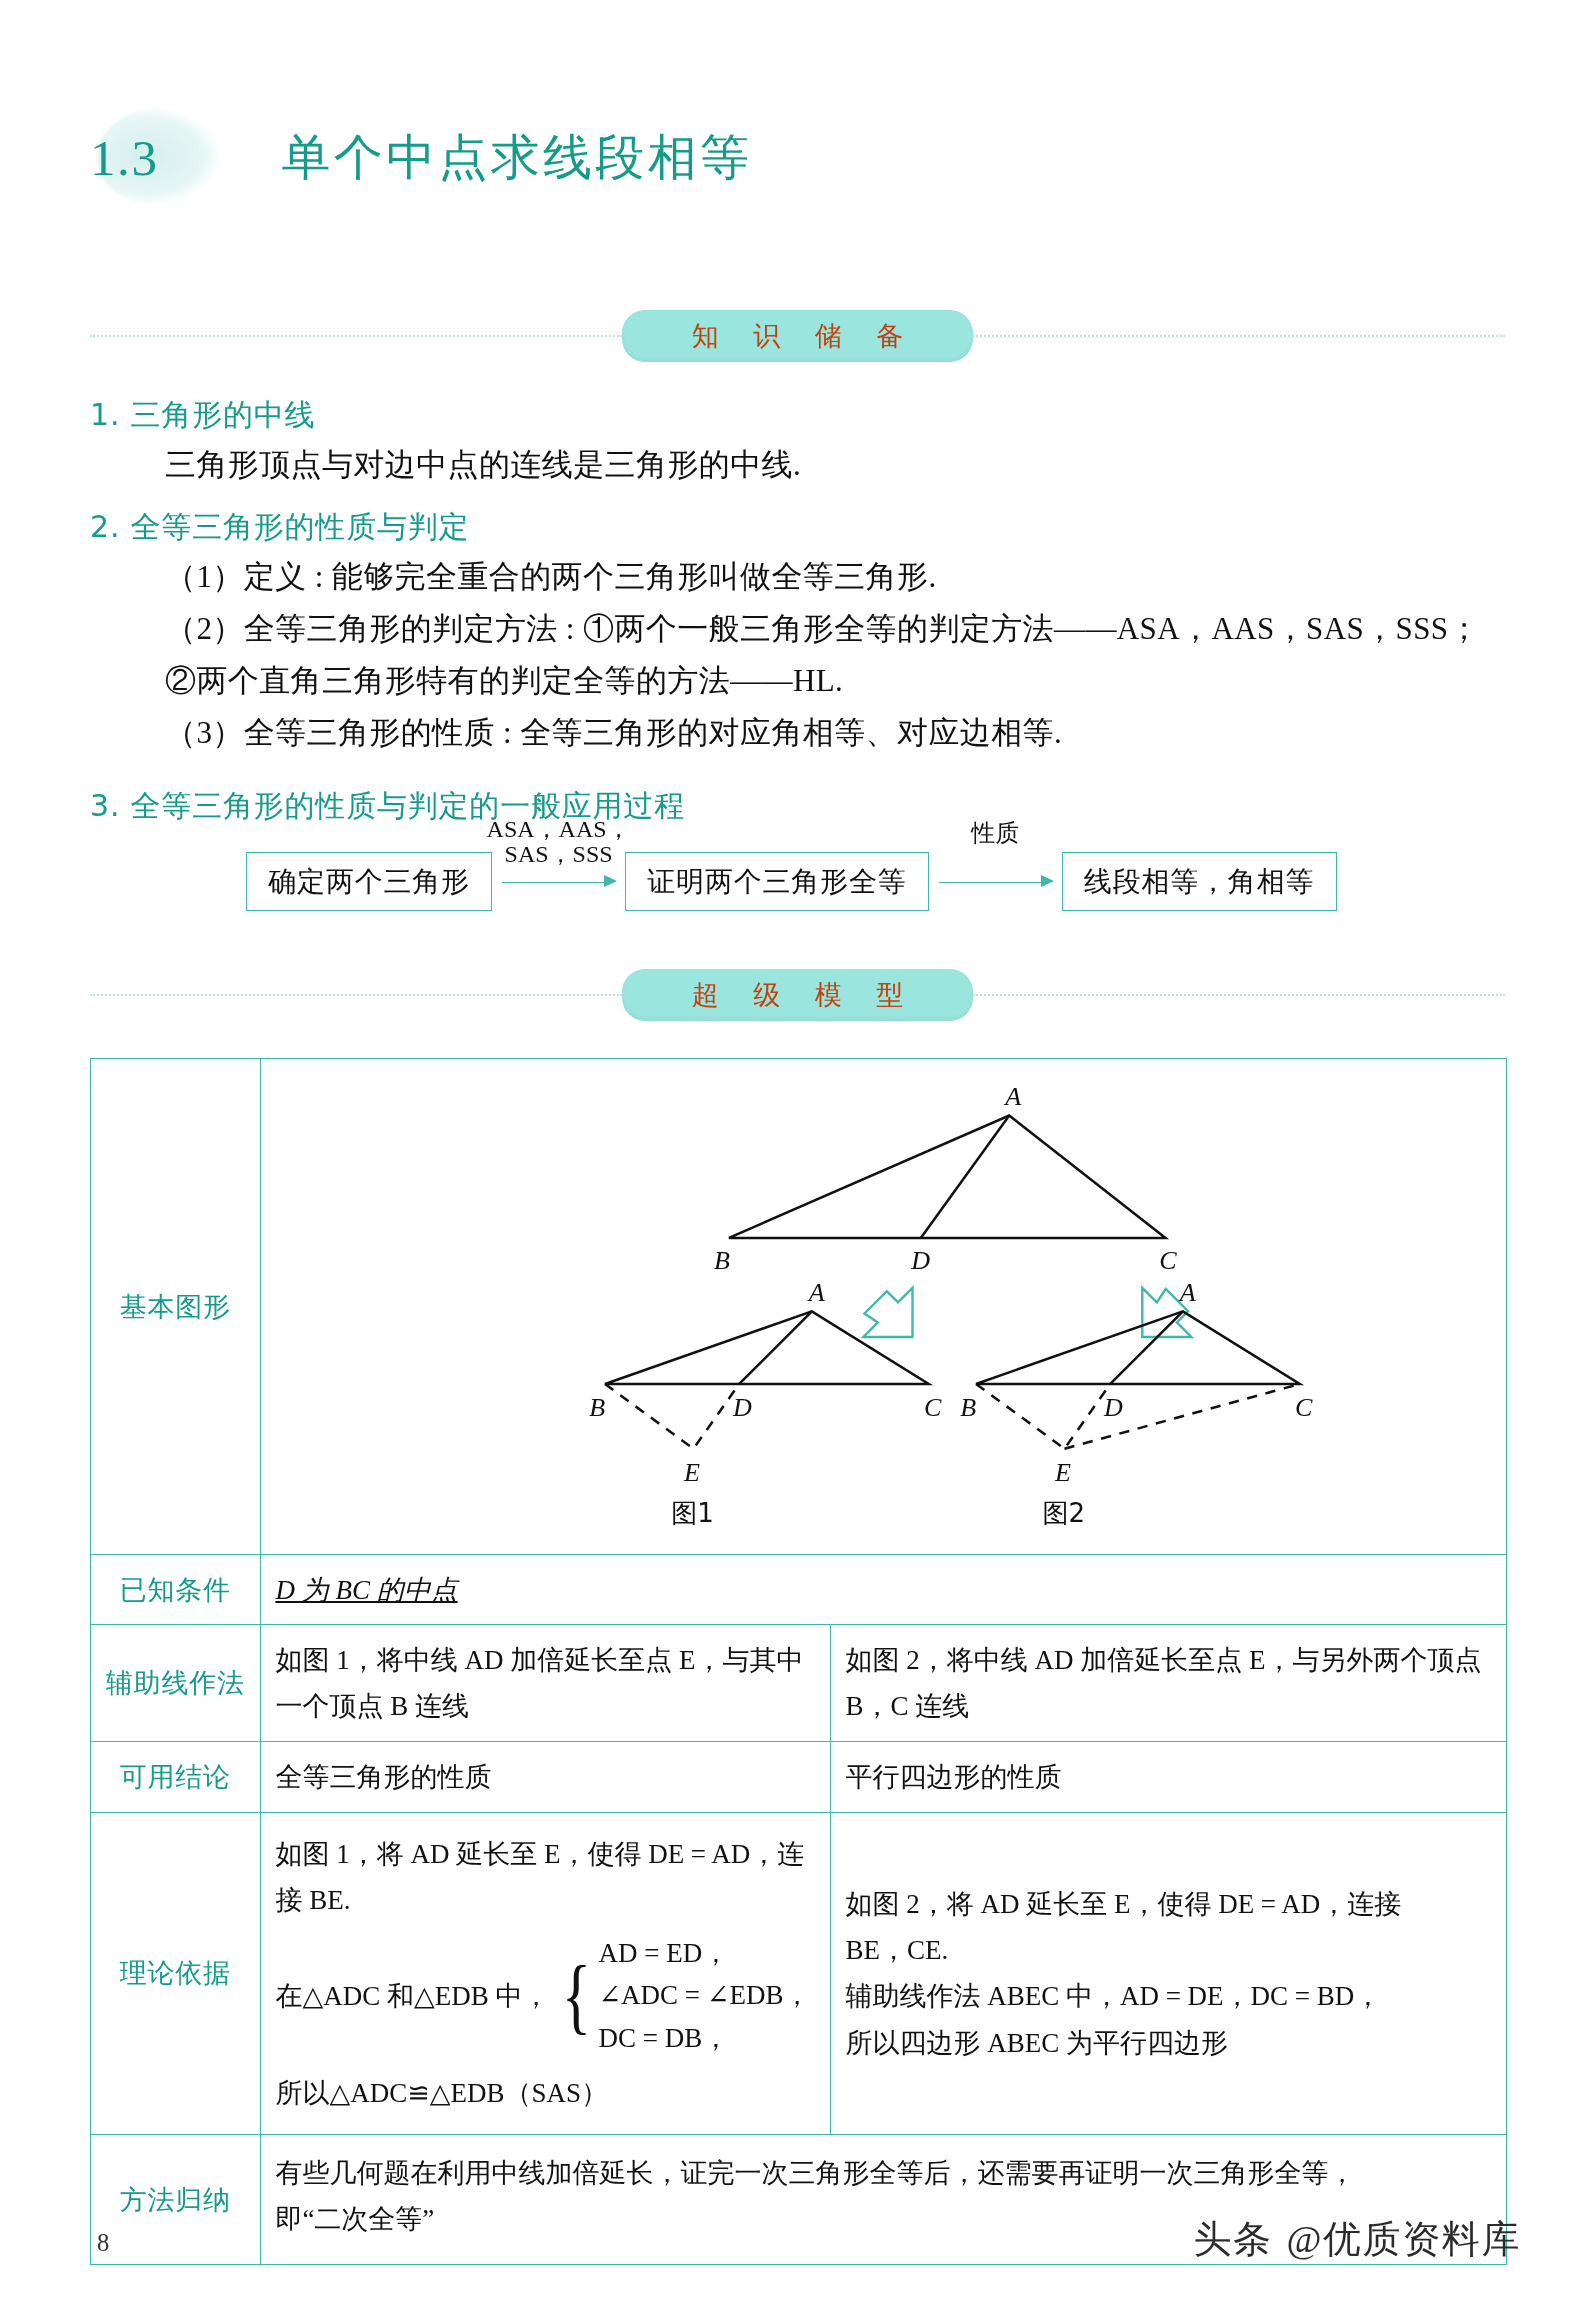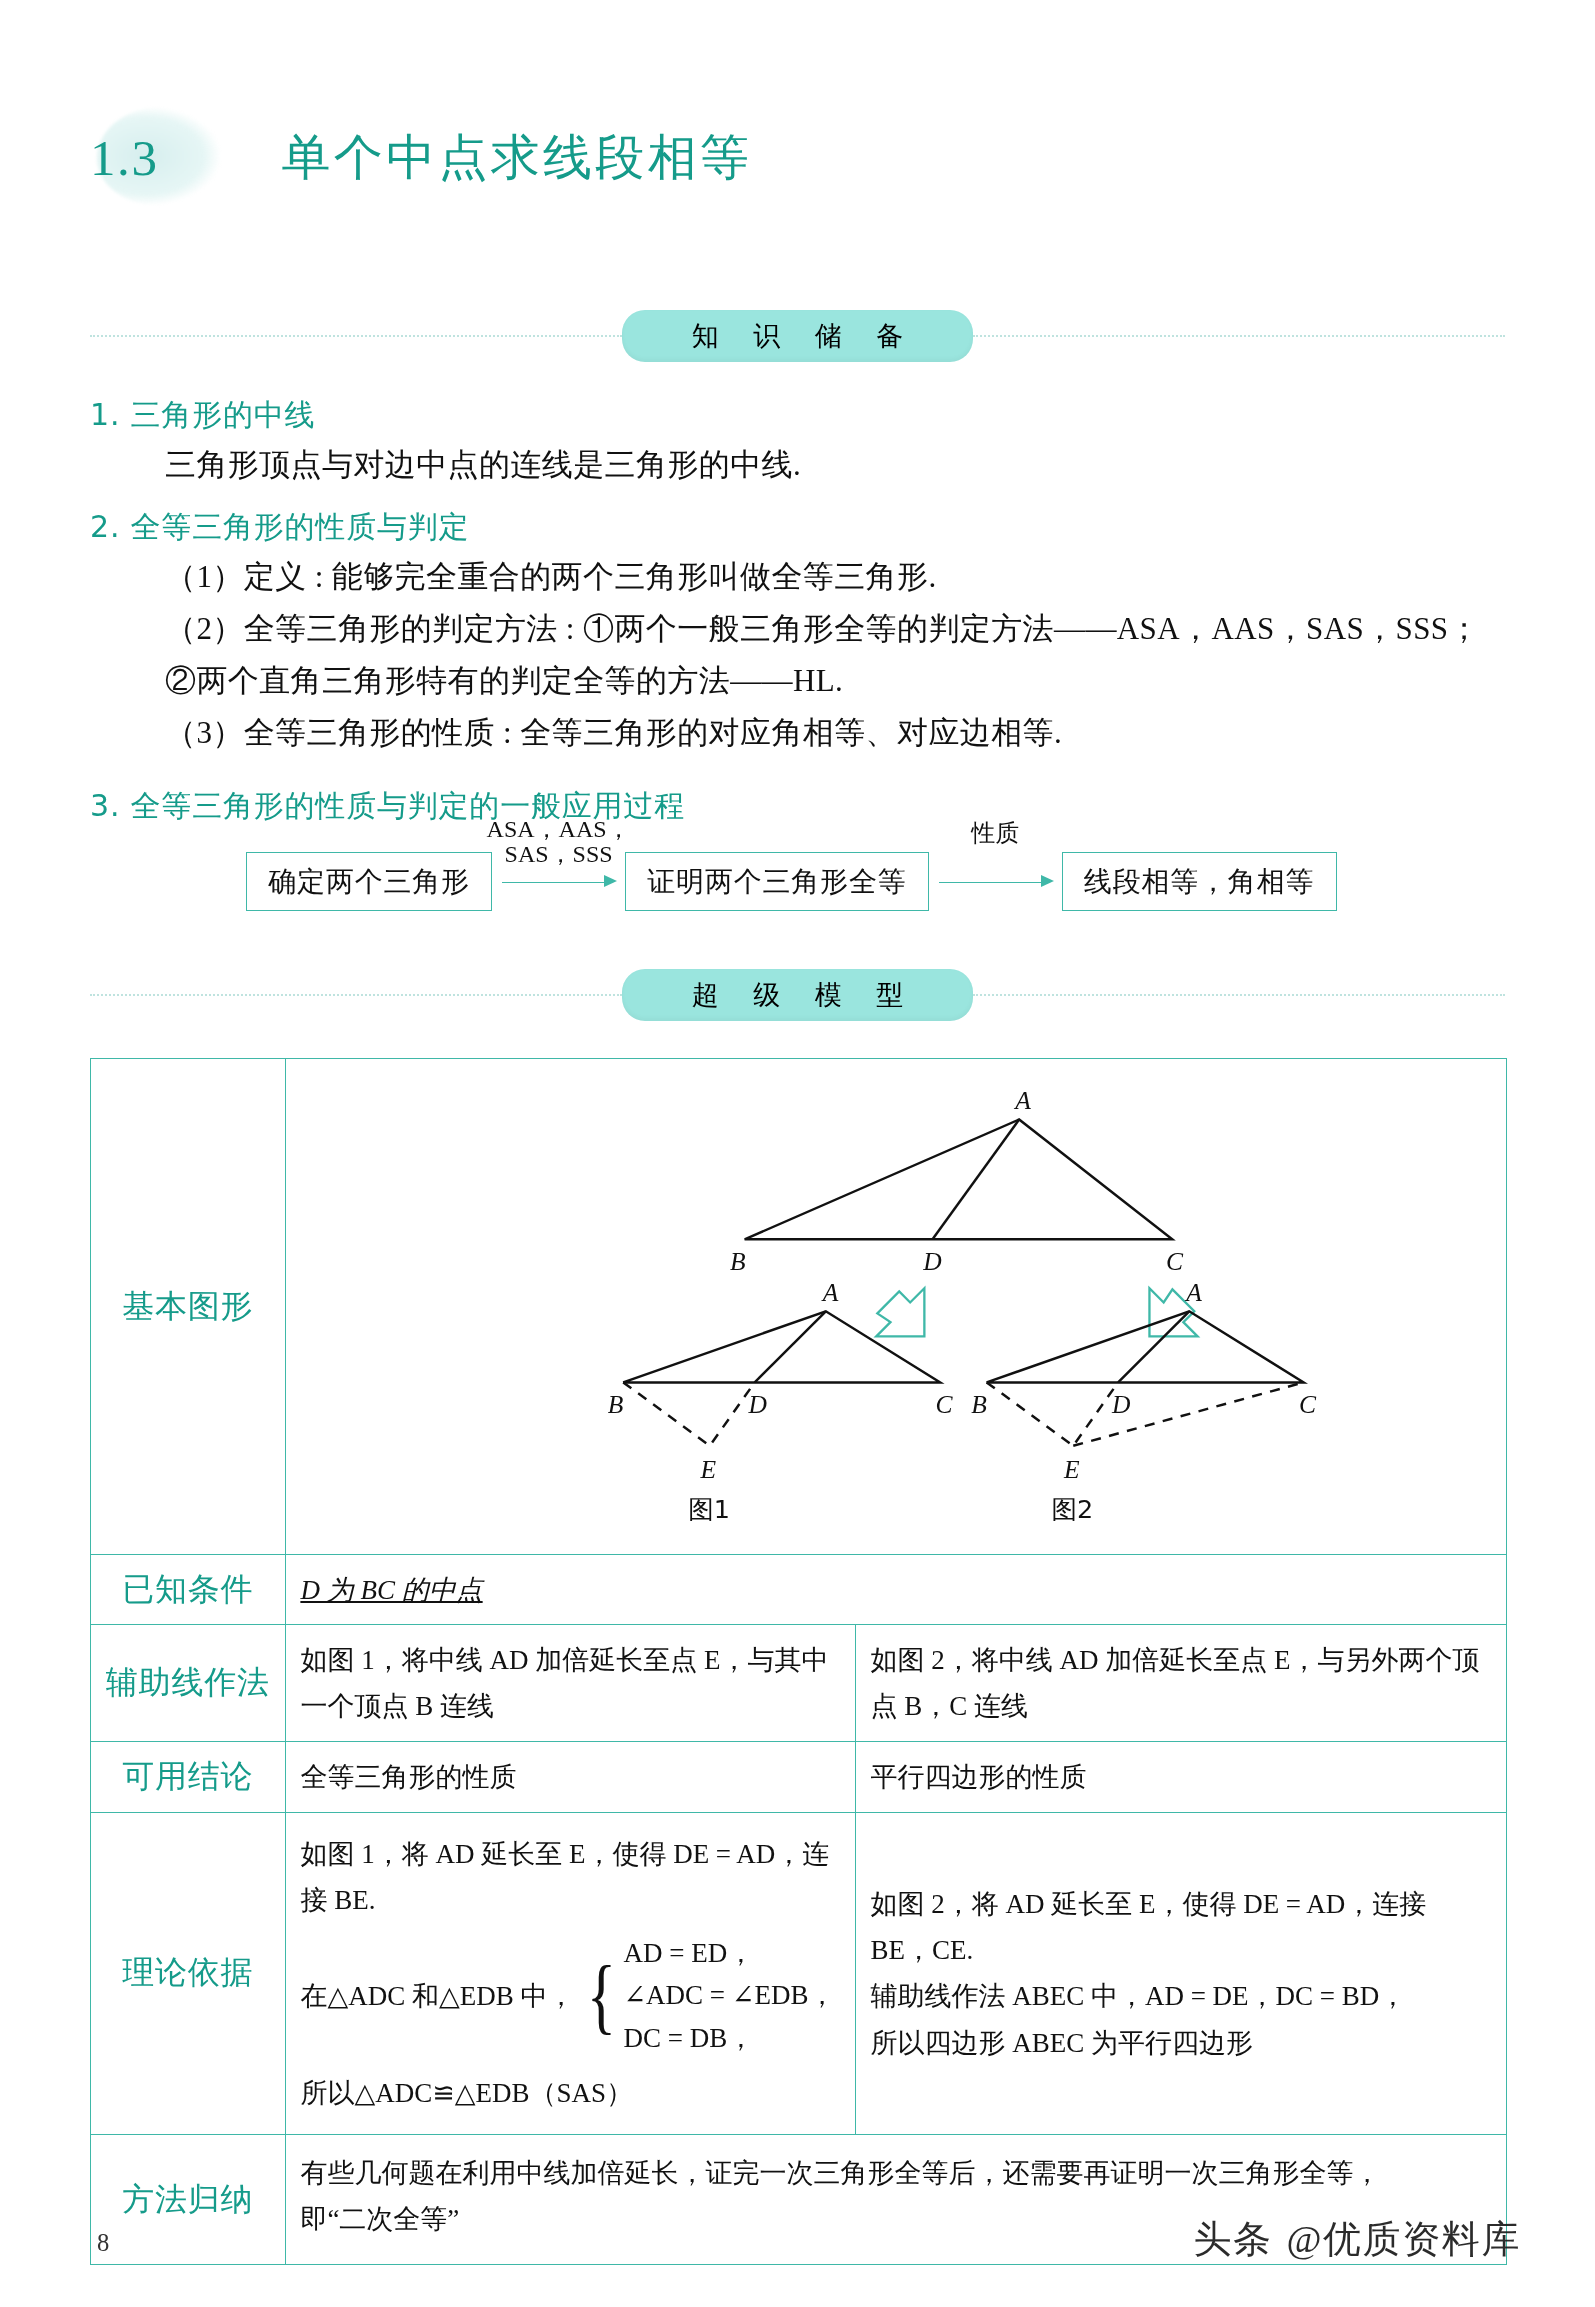--- a/index.html
+++ b/index.html
@@ -42,21 +42,21 @@
 
   
   .badge-wrap { position:absolute; left:0; width:1595px; display:flex; align-items:center; }
   .badge-line {
     flex:1 1 auto; height:0;
     border-top:2.5px dotted #bfe3df;
   }
   .badge {
     flex:0 0 auto;
     background:#9ae5de;
-    color:#000000;
+    color:#c2410c;
     border-radius:23px;
     padding:8.2px 57px;
     font-size:27px; letter-spacing:13px;
     font-family:"DejaVu Sans","Liberation Sans",sans-serif;
     text-indent:13px;
     box-shadow: inset 0 -2.5px 4.9px rgba(0,0,0,0.04);
   }
 
   
   .kn { position:absolute; left:90px; width:1419px; }
@@ -106,21 +106,21 @@
     width:1417px; border-collapse:collapse;
     background:#fff;
   }
   table.model td {
     border:1.6px solid #3fb8a8;
     vertical-align:middle;
     padding:11.5px 14.8px;
   }
   td.lbl {
     width:138px; text-align:center; color:#159b8a;
-    font-size:32px; letter-spacing:0.8px;
+    font-size:27px; letter-spacing:0.8px;
     font-family:"DejaVu Sans","Liberation Sans",sans-serif;
     white-space:nowrap; padding:11.5px 4.9px;
   }
   td.cell {
     font-size:27px; color:#111; line-height:1.72;
     font-family:"Liberation Serif","DejaVu Serif",serif;
   }
   td.figcell { padding:8.2px 0 4.9px 0; }
   .it { font-style:italic; font-family:"Liberation Serif","DejaVu Serif",serif;text-decoration:underline; }
 

